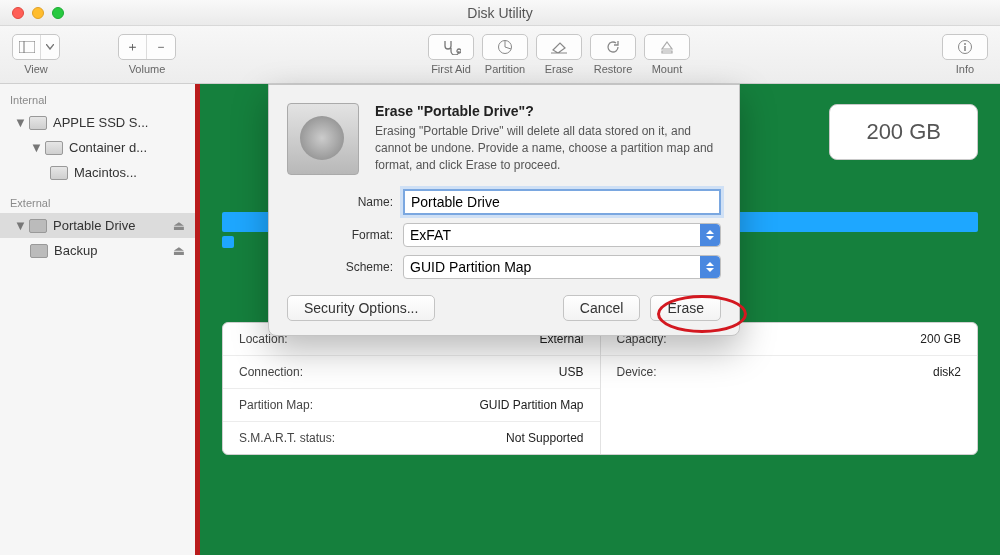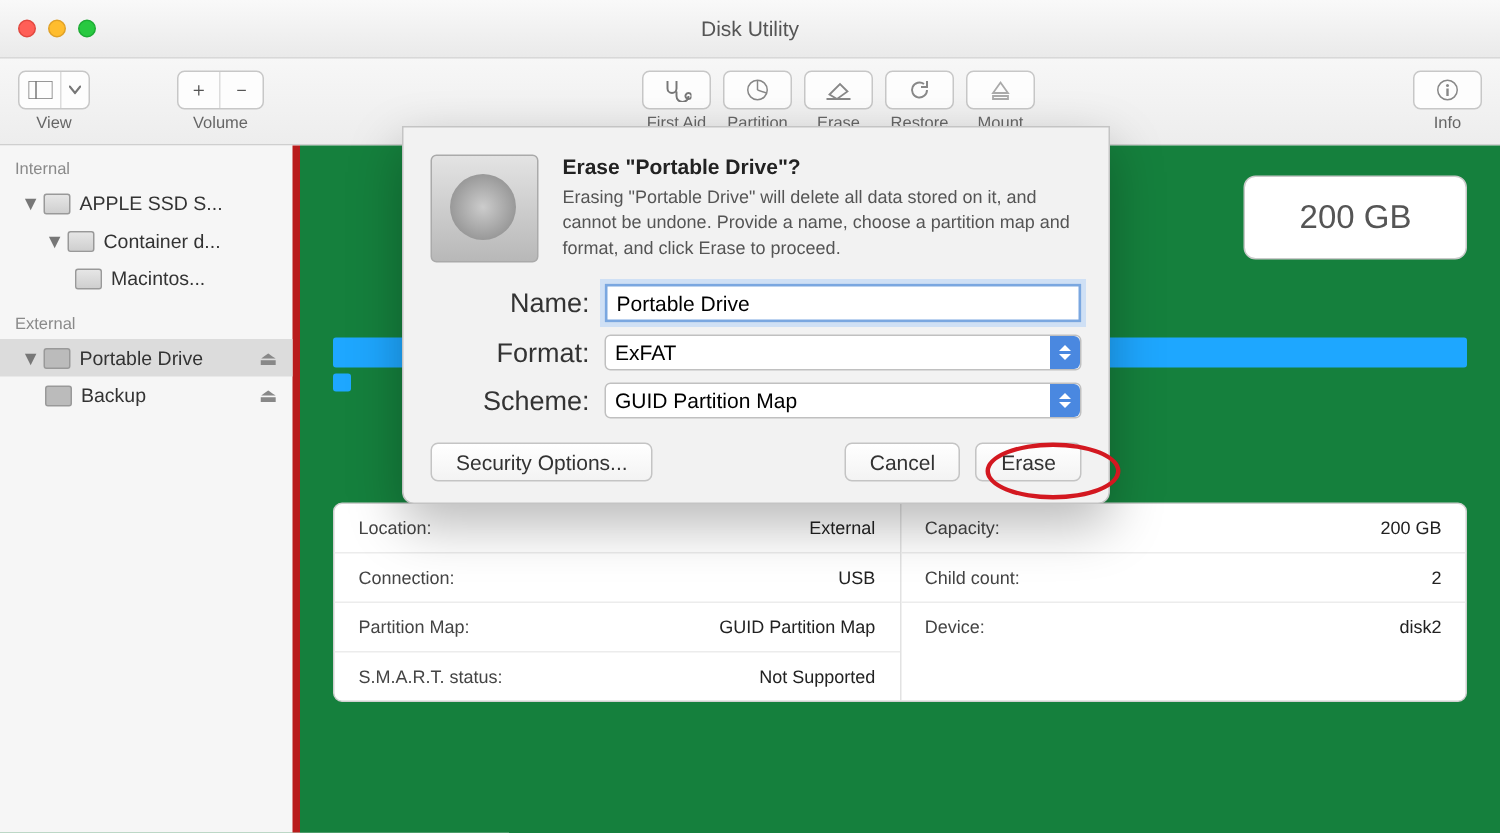--- a/index.html
+++ b/index.html
@@ -6,21 +6,21 @@
 body {
   font-family: -apple-system, "Helvetica Neue", Arial, sans-serif;
   font-size: 13px;
   background: #f0f0f0;
   width: 1000px; height: 555px;
   overflow: hidden;
   position: relative;
 }
 
 .titlebar {
-  height: 39px;
+  height: 26px;
   background: linear-gradient(#f9f9f9,#eaeaea);
   border-bottom: 1px solid #d8d8d8;
   display:flex; align-items:center;
   position:relative;
 }
 .traffic { display:flex; gap:8px; padding-left:12px;}
 .light { width:12px; height:12px; border-radius:50%; }
 .red{background:#ff5f57;border:1px solid #e1483f;}
 .yellow{background:#ffbd2e;border:1px solid #e0a127;}
 .green{background:#28c940;border:1px solid #1dab34;}
@@ -81,21 +81,21 @@
   border-radius:0 0 8px 8px;
   padding:18px 18px 14px 18px;
 }
 .modal-top{display:flex;gap:16px;}
 .drive-img{width:72px;height:72px;background:linear-gradient(#e3e3e3,#b8b8b8);border-radius:4px;border:1px solid #aaa;position:relative;flex:none;}
 .drive-img::after{content:"";position:absolute;left:12px;top:12px;width:44px;height:44px;border-radius:50%;background:radial-gradient(circle,#ccc 0%,#999 70%);}
 .modal-title{font-weight:bold;font-size:14px;margin-bottom:4px;color:#222;}
 .modal-desc{font-size:12px;color:#555;line-height:1.4;}
 .form{margin-top:14px;}
 .form-row{display:flex;align-items:center;margin-bottom:8px;}
-.form-label{width:106px;text-align:right;margin-right:10px;color:#333;font-size:18px;}
+.form-label{width:106px;text-align:right;margin-right:10px;color:#333;font-size:12px;}
 .txt-input{flex:1;height:26px;border:2px solid #7aa7e0;background:#fff;padding:0 6px;font-size:14px;border-radius:0;outline:3px solid #cfe0f5;}
 .select{flex:1;height:24px;display:flex;align-items:center;background:#fff;border:1px solid #c0c0c0;position:relative;padding:0 6px;font-size:14px;border-radius:4px;}
 .select-arrows{position:absolute;right:0;top:0;bottom:0;width:20px;background:#4a88e0;border-radius:0 4px 4px 0;display:flex;flex-direction:column;align-items:center;justify-content:center;}
 .select-arrows::before{content:"";border:4px solid transparent;border-bottom-color:#fff;margin-bottom:1px;}
 .select-arrows::after{content:"";border:4px solid transparent;border-top-color:#fff;margin-top:1px;}
 .modal-footer{display:flex;align-items:center;margin-top:16px;gap:10px;}
 .btn{height:26px;padding:0 16px;border:1px solid #c4c4c4;border-radius:5px;background:linear-gradient(#fff,#f3f3f3);font-size:14px;color:#333;display:flex;align-items:center;cursor:default;}
 .highlight-ring{
   position:absolute;
   border:3px solid #d31820;
@@ -257,24 +257,20 @@
             <span>S.M.A.R.T. status:</span>
             <span>Not Supported</span>
           </div>
       </div>
       <div class="info-col">
         <div class="info-row">
             <span>Capacity:</span>
             <span>200 GB</span>
           </div>
         <div class="info-row">
-            <span>Child count:</span>
-            <span>2</span>
-          </div>
-        <div class="info-row">
             <span>Device:</span>
             <span>disk2</span>
           </div>
       </div>
     </div>
   </div>
 </div>
 
 <div class="modal">
   <div class="modal-top">

